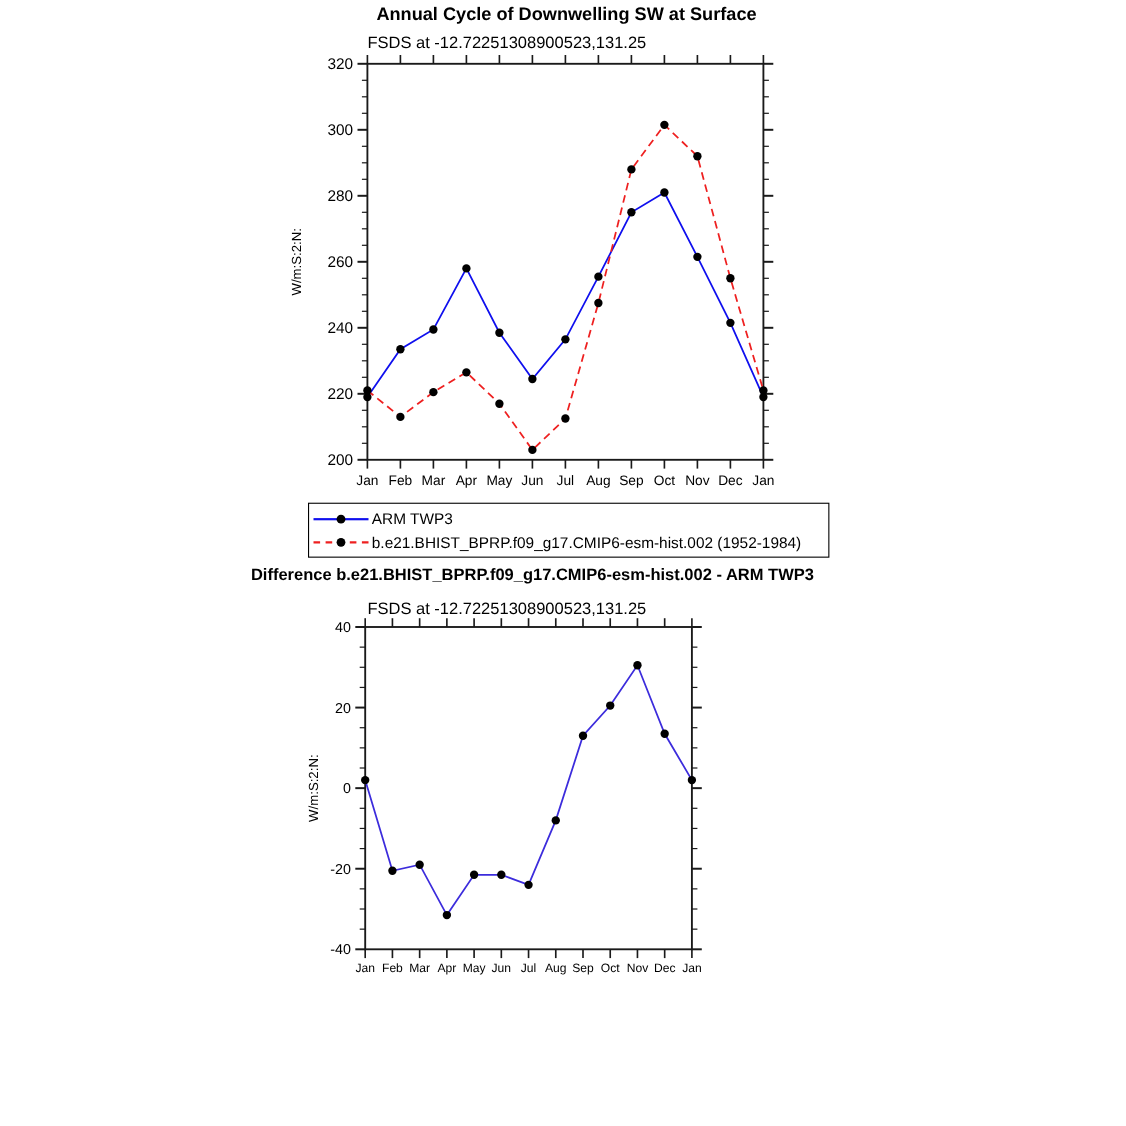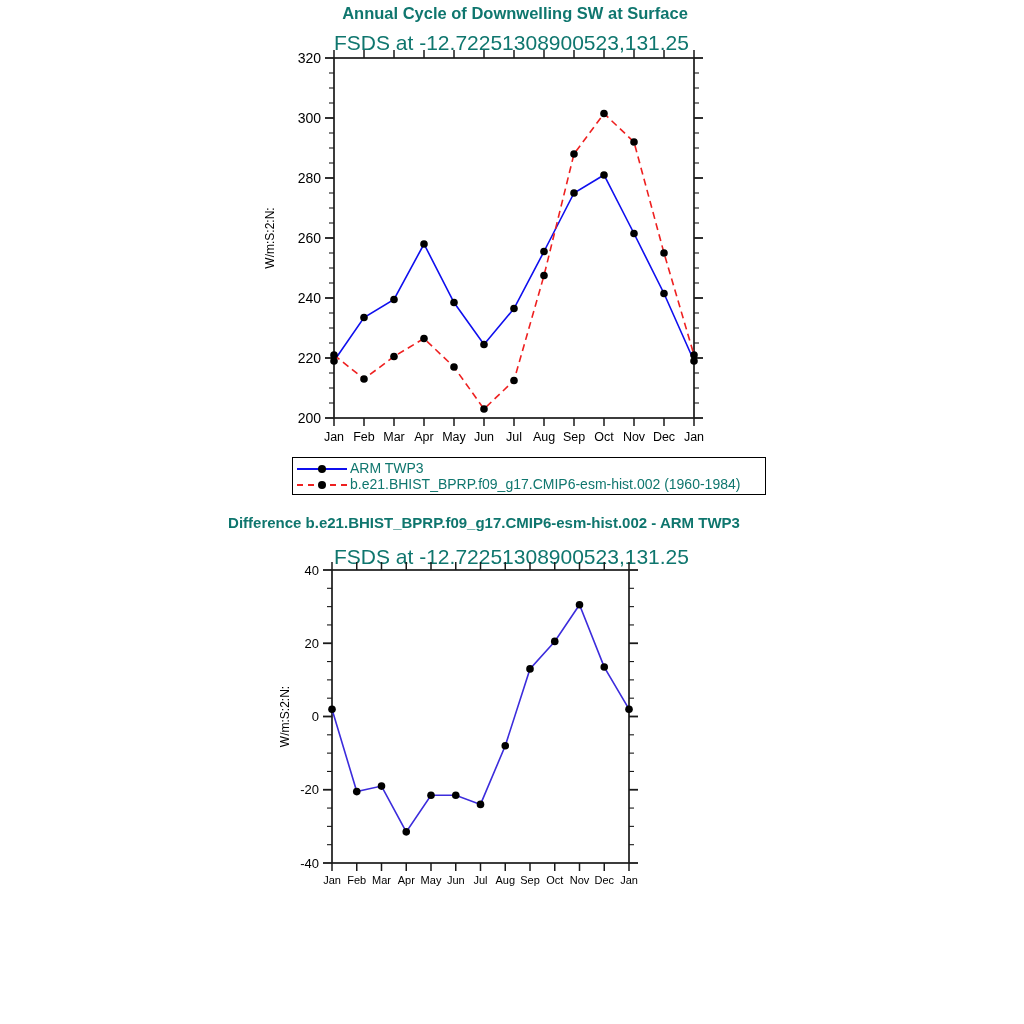--- a/index.html
+++ b/index.html
@@ -1,27 +1,27 @@
 <!DOCTYPE html>
 <html><head>
 <meta charset="utf-8">
 <style>
   html,body{margin:0;padding:0;background:#ffffff;}
   #canvas{
     position:relative;width:1024px;height:1024px;background:#ffffff;
-    font-family:"Liberation Sans","DejaVu Sans",sans-serif;color:#0f766e;
+    font-family:"Liberation Sans","DejaVu Sans",sans-serif;color:#000000;
     overflow:hidden;
   }
   .abs{position:absolute;}
   .chart-title{font-weight:bold;font-size:16.5px;text-align:center;white-space:nowrap;}
-  .chart-subtitle{font-size:21px;white-space:nowrap;}
+  .chart-subtitle{font-size:15px;white-space:nowrap;}
   #charts-svg{position:absolute;left:0;top:0;}
   
   #legend-box{
-    left:292px;top:457px;width:474px;height:38px;
+    left:280px;top:457px;width:474px;height:50px;
     border:1px solid #000;background:#fff;box-sizing:border-box;
     display:flex;flex-direction:column;justify-content:space-evenly;
     padding:2px 4px;
   }
   .legend-row{display:flex;align-items:center;height:21px;}
   .legend-sample{position:relative;width:50px;height:9px;flex:0 0 50px;margin-right:3px;}
   .legend-line{position:absolute;left:0;right:0;top:4px;border-top-width:2px;}
   .legend-dot{position:absolute;left:21px;top:1px;width:8px;height:8px;border-radius:50%;background:#000;}
   .legend-label{font-size:14px;white-space:nowrap;}
 </style>
@@ -39,21 +39,21 @@
         <span class="legend-line" style="border-top-style: solid; border-top-color: rgb(15, 15, 238);"></span>
         <span class="legend-dot"></span>
       </span>
       <span class="legend-label">ARM TWP3</span>
     </div>
     <div class="legend-row">
       <span class="legend-sample">
         <span class="legend-line" style="border-top-style: dashed; border-top-color: rgb(238, 32, 32);"></span>
         <span class="legend-dot"></span>
       </span>
-      <span class="legend-label">b.e21.BHIST_BPRP.f09_g17.CMIP6-esm-hist.002 (1960-1984)</span>
+      <span class="legend-label">b.e21.BHIST_BPRP.f09_g17.CMIP6-esm-hist.002 (1952-1984)</span>
     </div>
   </div>
 
   <div class="abs chart-title" style="left:222px;top:514px;width:524px;font-size:15px;">Difference b.e21.BHIST_BPRP.f09_g17.CMIP6-esm-hist.002 - ARM TWP3</div>
   <div class="abs chart-subtitle" style="left:334px;top:545px;">FSDS at -12.72251308900523,131.25</div>
 
   <svg id="charts-svg" width="1024" height="1024" viewBox="0 0 1024 1024">
       <g>
         <rect x="334" y="58" width="360" height="360" fill="none" stroke="#1a1a1a" stroke-width="1.7"></rect>
         <line x1="329" y1="403" x2="334" y2="403" stroke="#1a1a1a" stroke-width="1.1"></line>

